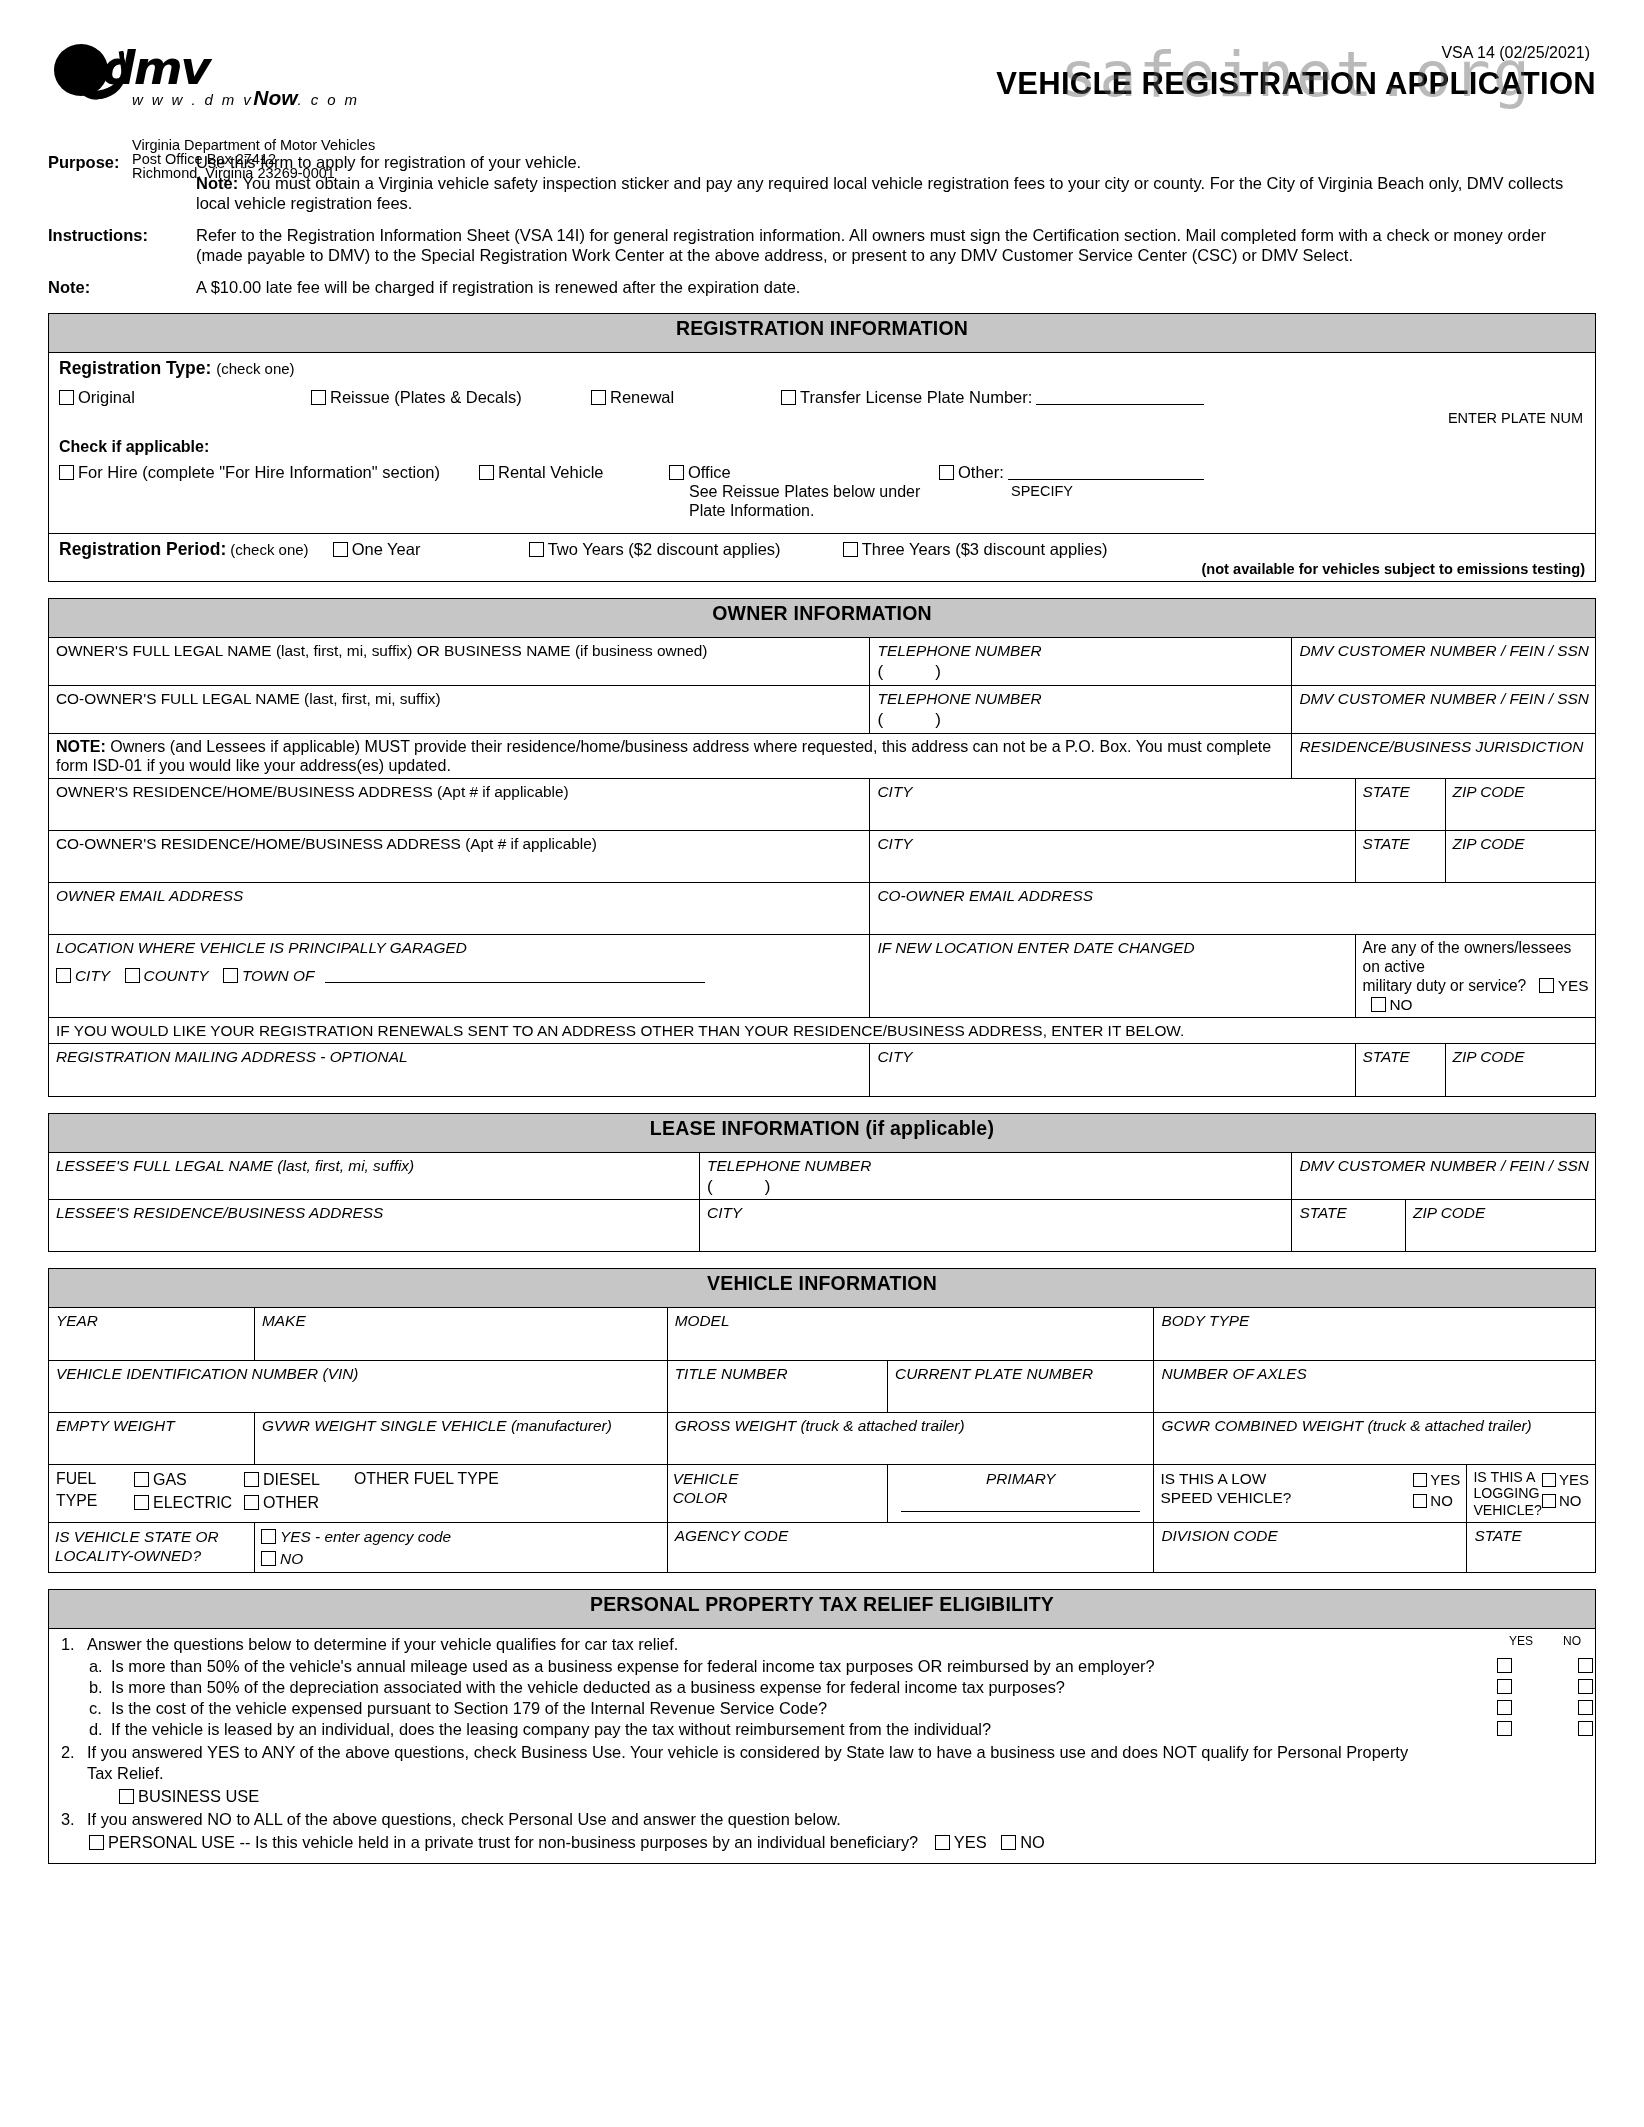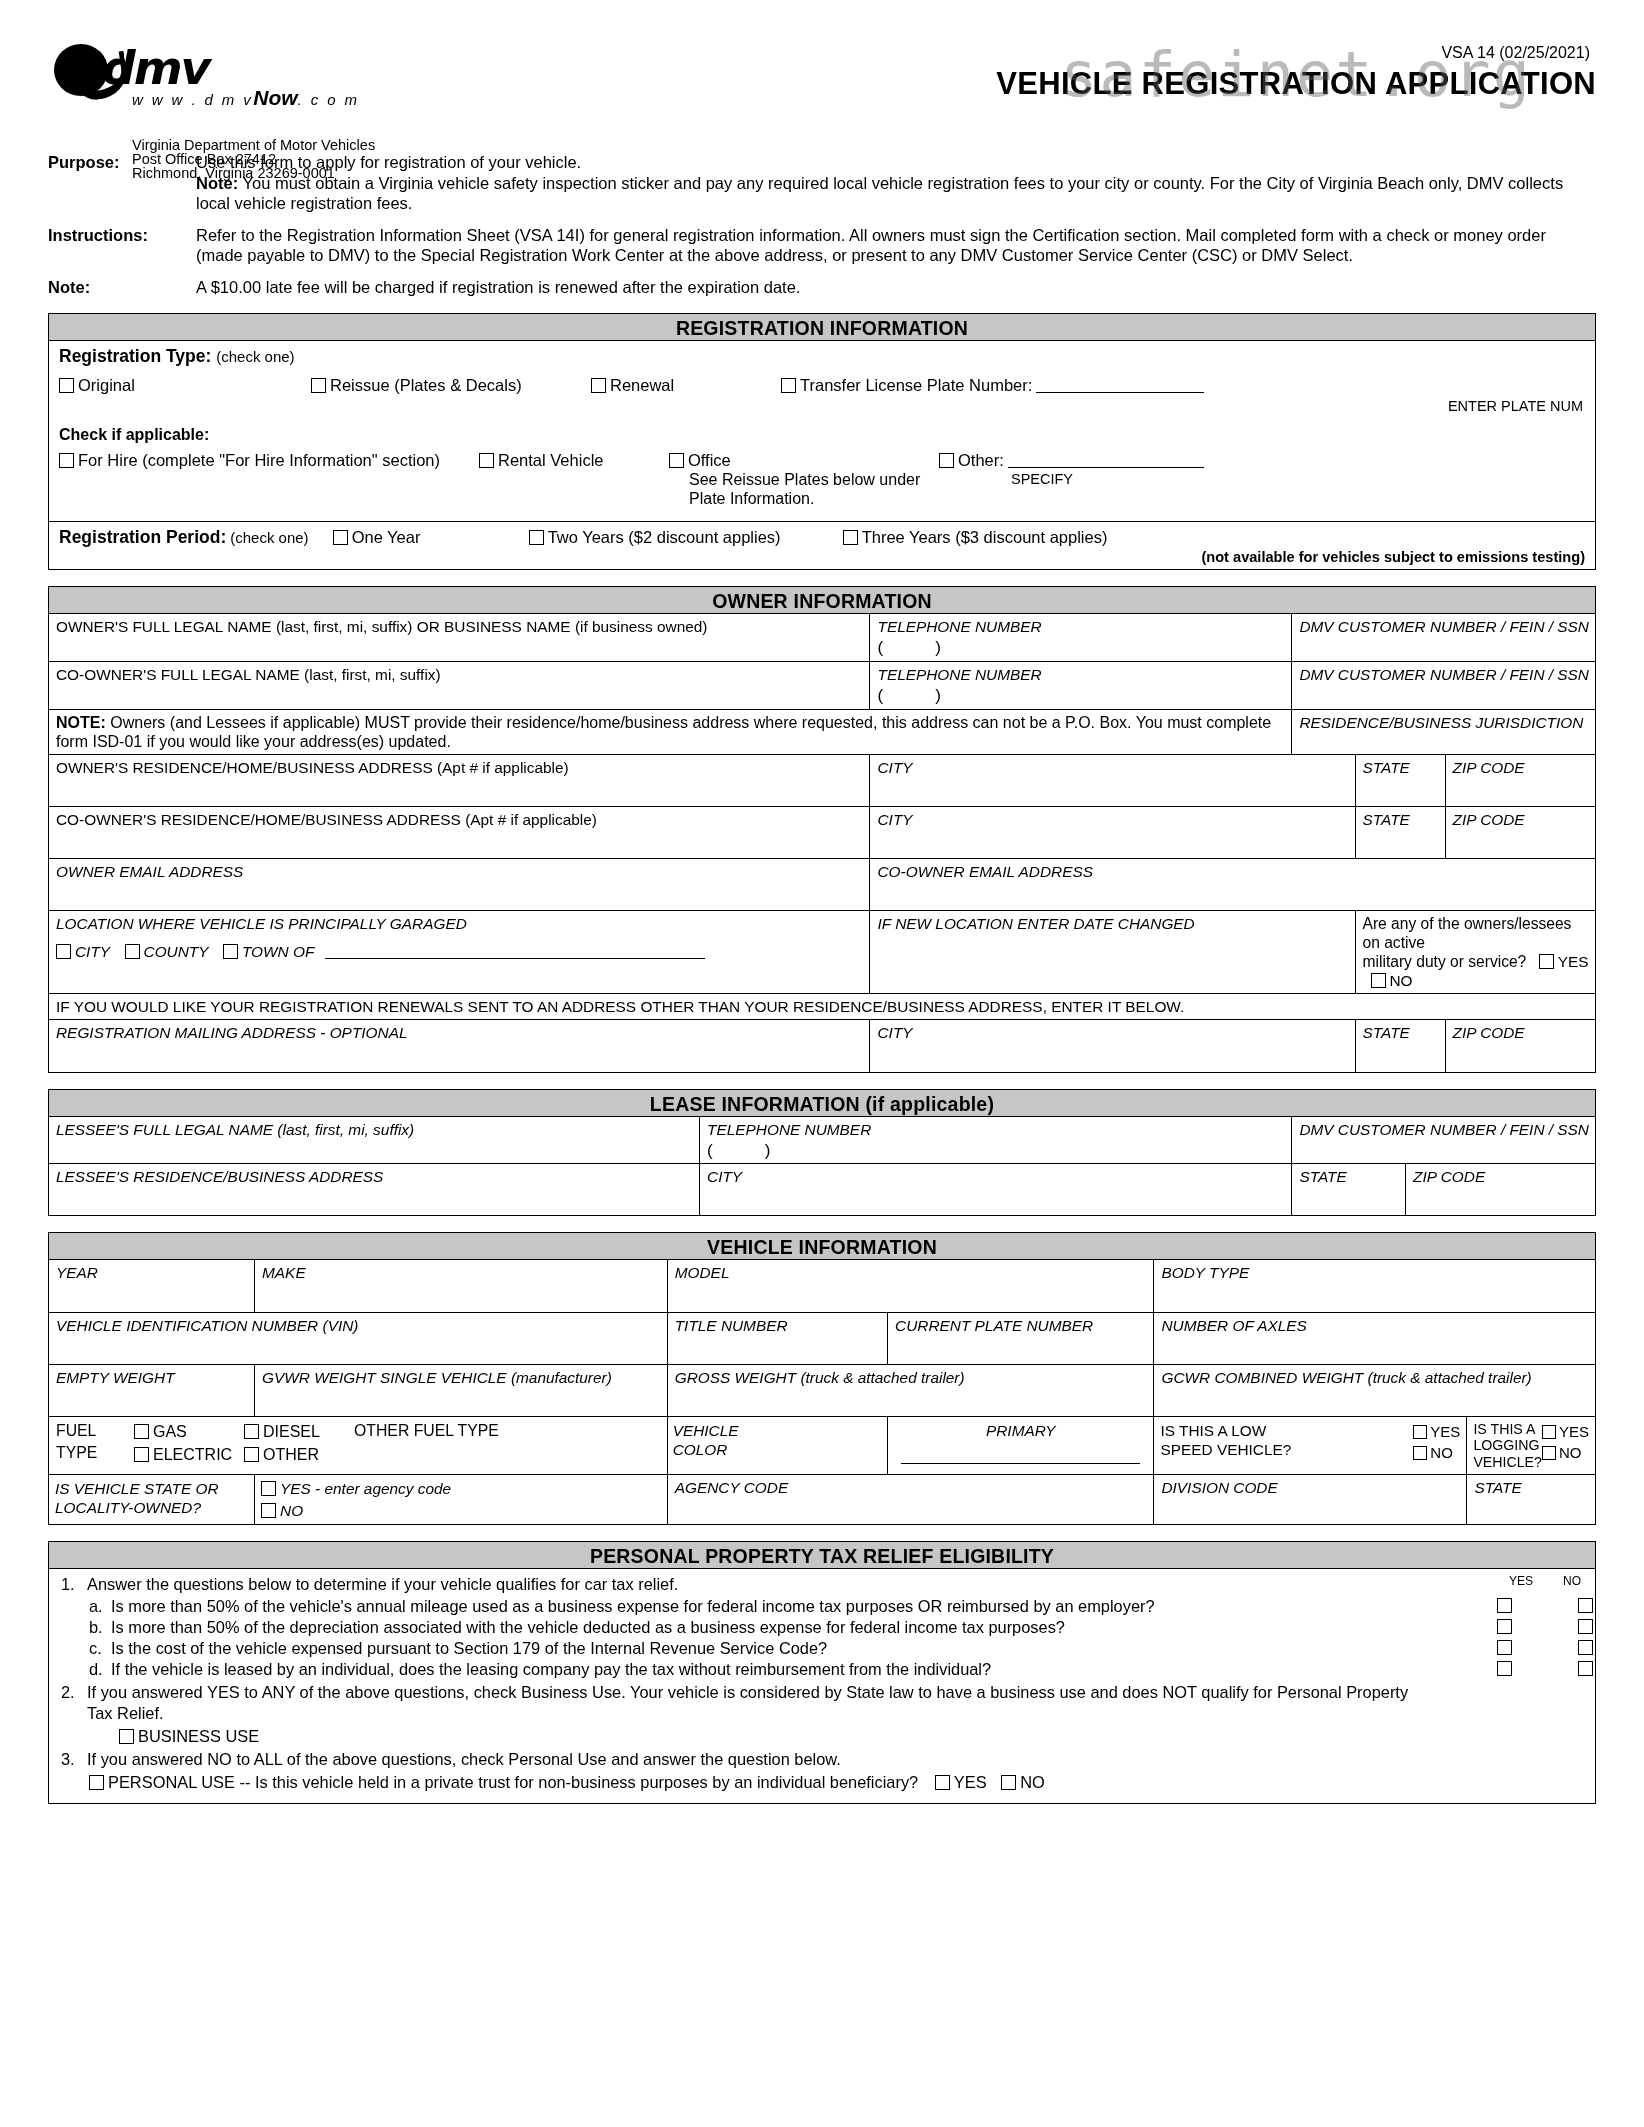--- a/index.html
+++ b/index.html
@@ -139,21 +139,21 @@
   .section {
     border: 1.6px solid #000;
     margin-top: 16px;
   }
   .section-head {
     background: #c6c6c6;
     border-bottom: 1.6px solid #000;
     text-align: center;
     font-size: 19.5px;
     font-weight: bold;
-    padding: 3px 0 0 0;
+    padding: 3px 0 12px 0;
     letter-spacing: 0.2px;
   }
 
   
   .grid { width: 100%; border-collapse: collapse; }
   .grid td {
     border: 1.3px solid #000;
     vertical-align: top;
     padding: 3px 6px 3px 7px;
     font-size: 16px;

